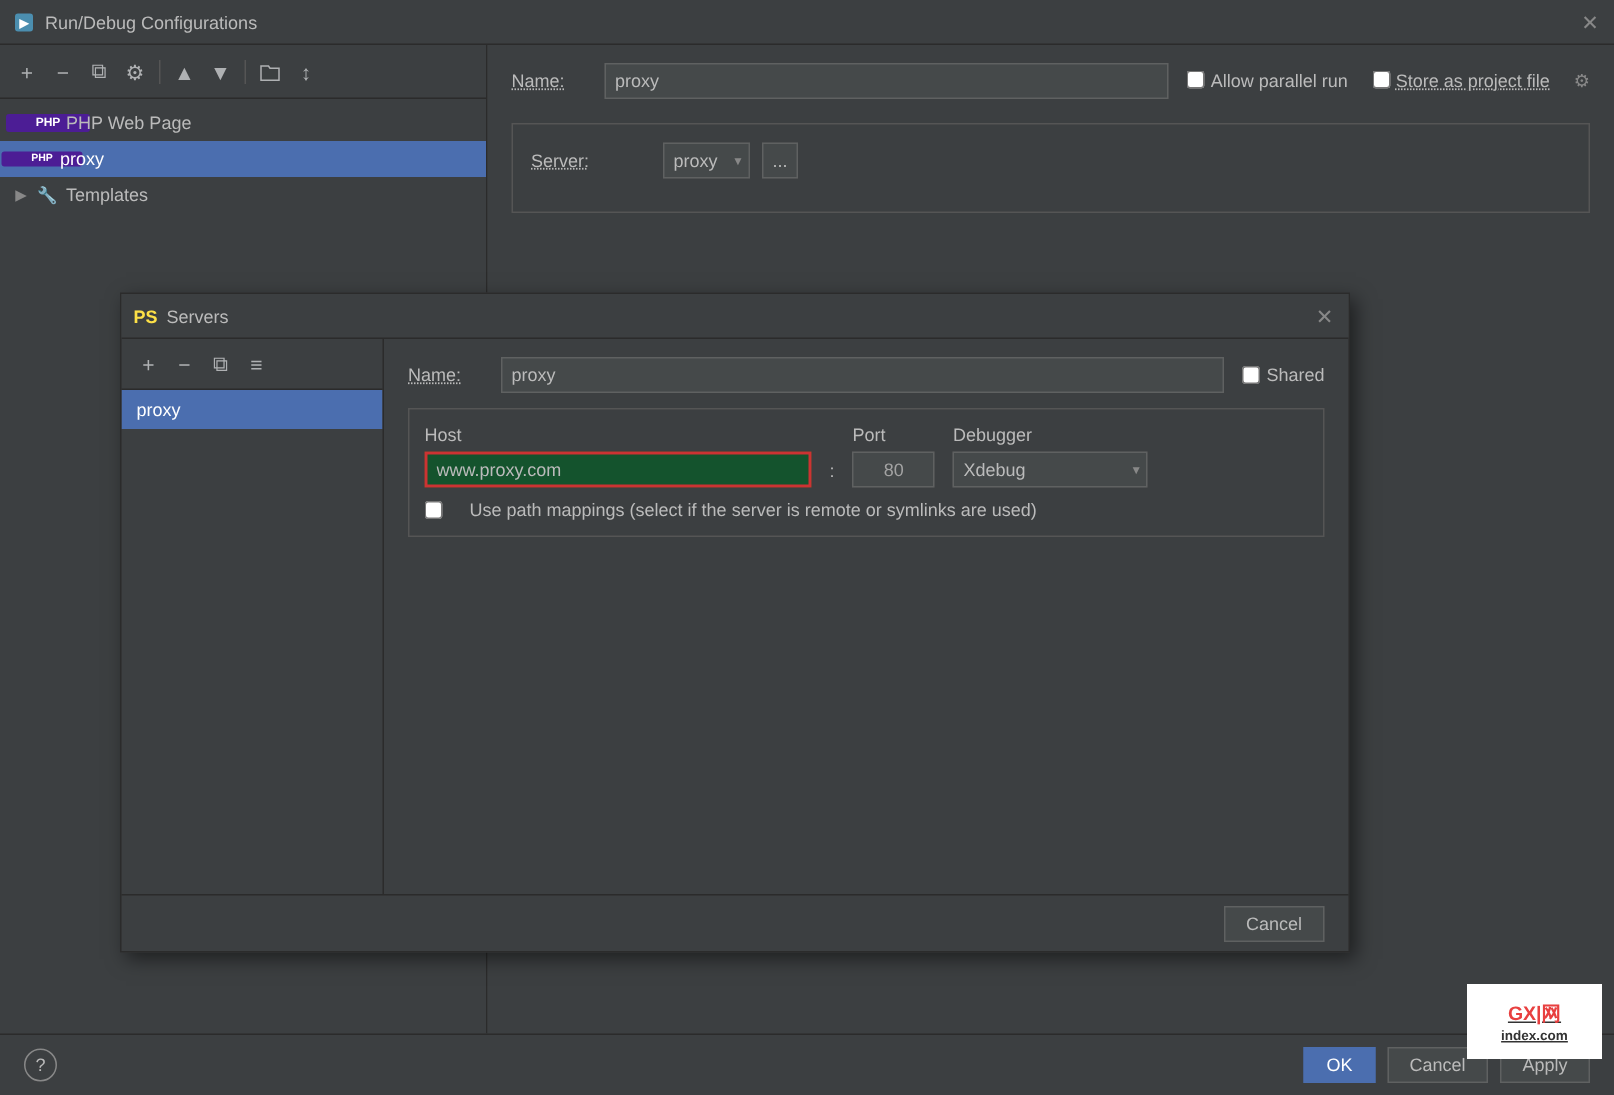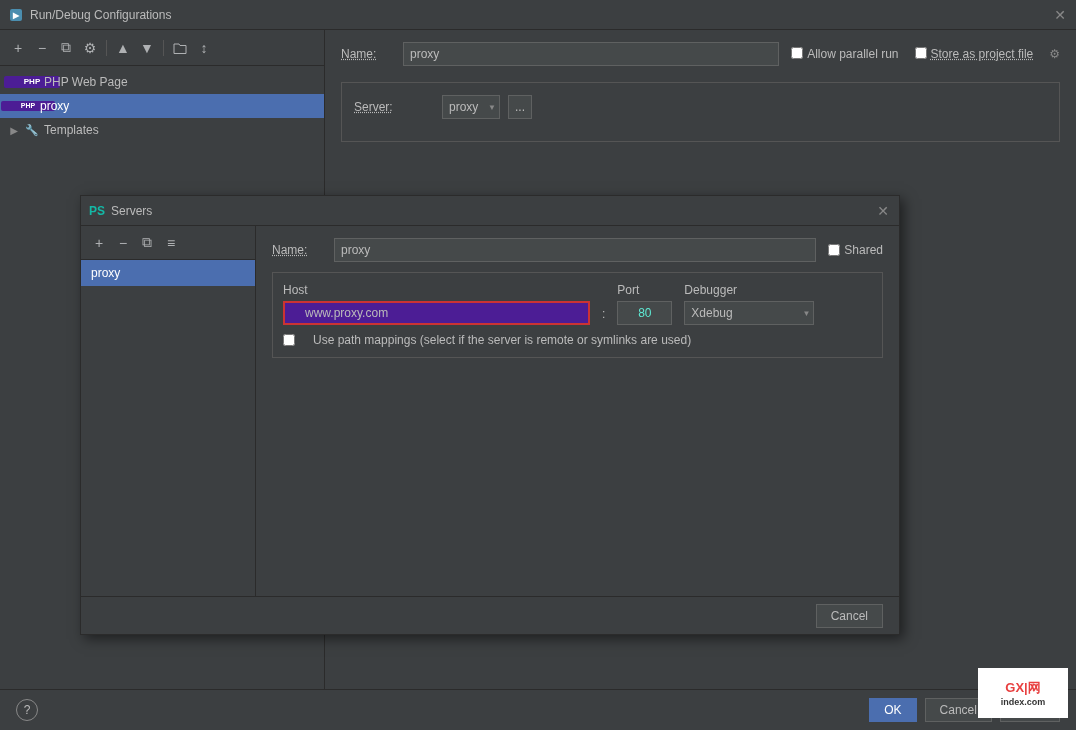--- a/index.html
+++ b/index.html
@@ -440,36 +440,36 @@
       flex-direction: column;
       gap: 4px;
     }
 
     .field-label {
       font-size: 12px;
       color: #bbbbbb;
     }
 
     .host-input {
-      width: 307px;
-      height: 24px;
-      background: #4c1d95;
+      width: 258px;
+      height: 24px;
+      background: #14532d;
       border: 2px solid #cc3333;
       color: #bbbbbb;
       font-size: 12px;
-      padding: 0 20px;
+      padding: 0 6px;
       outline: none;
     }
 
     .port-input {
       width: 55px;
       height: 24px;
       background: #45494a;
       border: 1px solid #5f6161;
-      color: #5eead4;
+      color: #a3a3a3;
       font-size: 12px;
       padding: 0 6px;
       outline: none;
       text-align: center;
     }
 
     .colon-sep {
       padding-bottom: 4px;
       color: #bbbbbb;
     }
@@ -515,31 +515,32 @@
 
     .btn-primary {
       background: #4b6eaf;
       border-color: #4b6eaf;
       color: #fff;
     }
 
     
     .watermark {
       position: absolute;
-      bottom: 12px;
+      bottom: 24px;
       right: 8px;
       width: 90px;
       height: 50px;
       background: #fff;
       display: flex;
       align-items: center;
       justify-content: center;
       font-size: 10px;
       color: #333;
       font-weight: bold;
+      text-decoration: underline;
     }
 
     .select-wrapper {
       position: relative;
       display: inline-flex;
       align-items: center;
     }
 
     .select-arrow {
       position: absolute;
@@ -672,21 +673,21 @@
     <button class="btn btn-primary">OK</button>
     <button class="btn">Cancel</button>
     <button class="btn">Apply</button>
   </div>
 </div>
 
 <div class="servers-dialog">
 
   <div class="servers-title-bar">
     <div class="servers-title-icon">
-      <span style="color:#14b8a6; font-weight:bold; font-size:12px;">PS</span>
+      <span style="color:#fde047; font-weight:bold; font-size:12px;">PS</span>
     </div>
     <span class="servers-title-text">Servers</span>
     <div class="servers-close">✕</div>
   </div>
 
   <div class="servers-body">
 
     <div class="servers-left">
       <div class="servers-toolbar">
         <div class="toolbar-btn">+</div>

